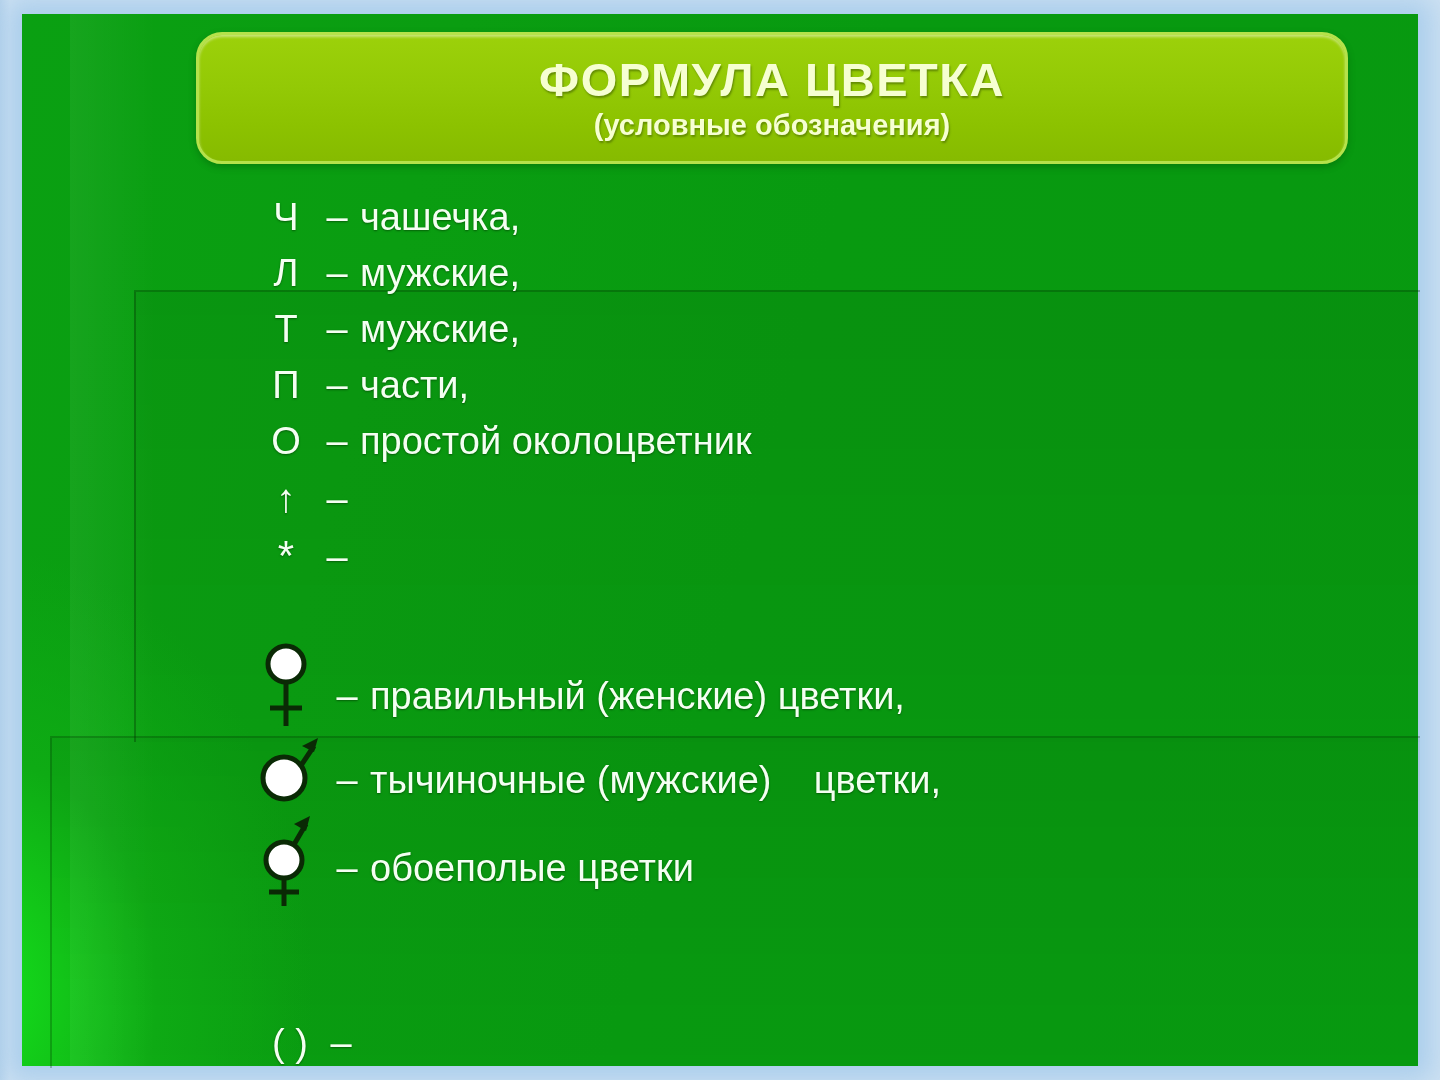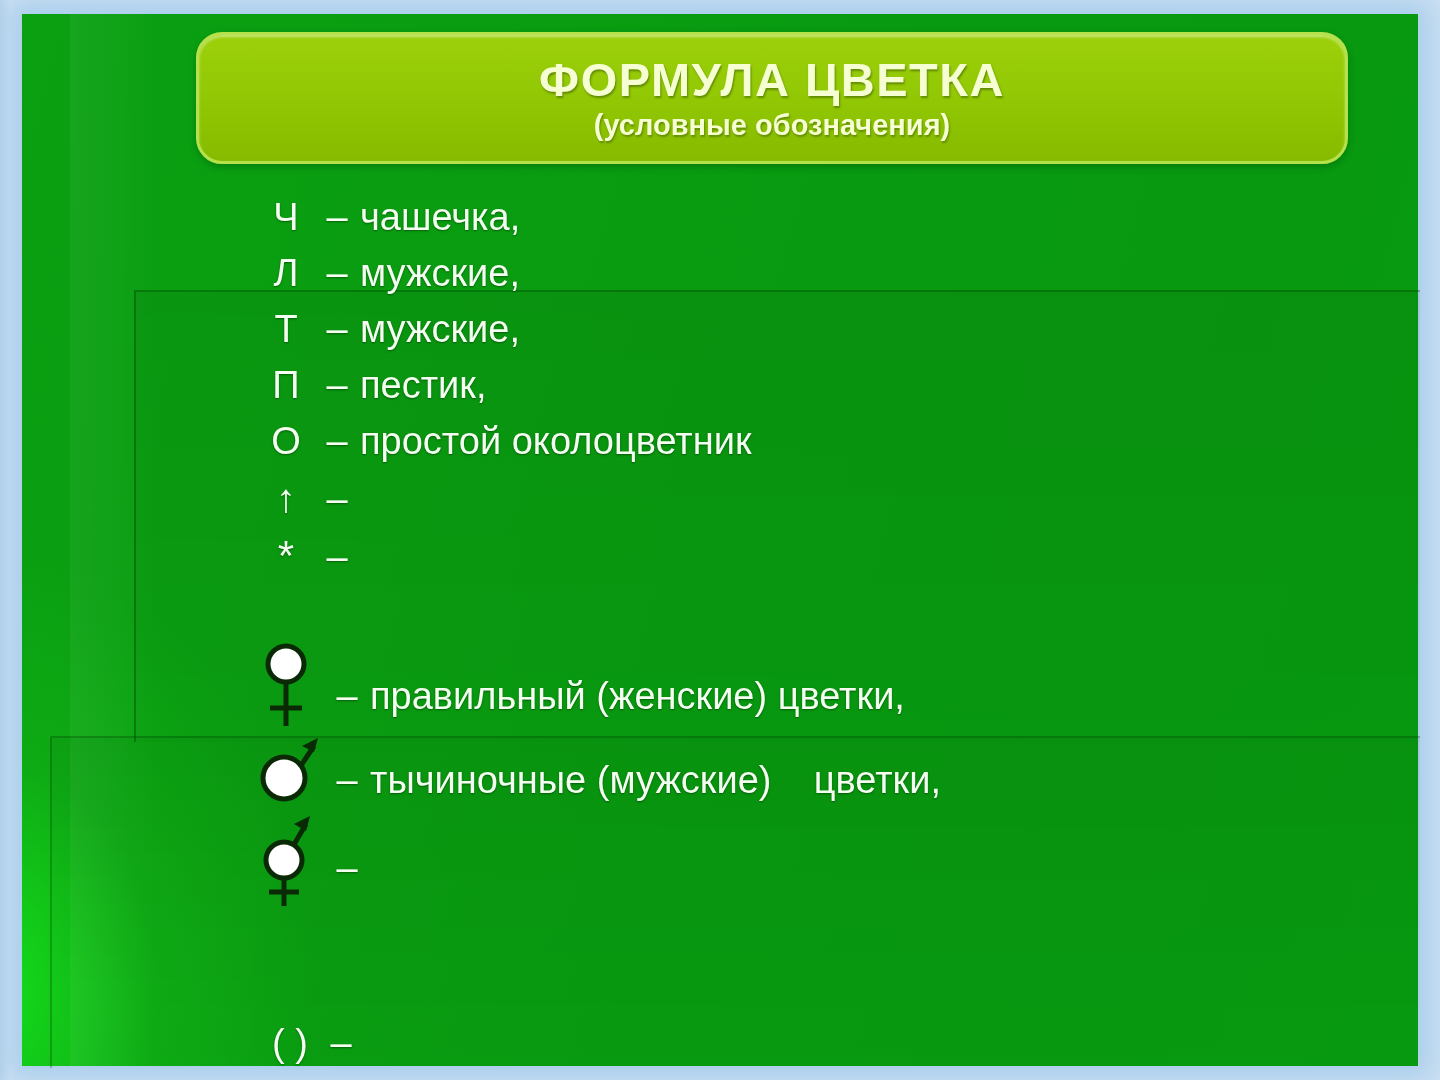--- a/index.html
+++ b/index.html
@@ -211,21 +211,21 @@
 
     <div class="legend-row">
       <span class="sym-cell">Т</span>
       <span class="dash-cell">–</span>
       <span class="txt-cell">мужские,</span>
     </div>
 
     <div class="legend-row">
       <span class="sym-cell">П</span>
       <span class="dash-cell">–</span>
-      <span class="txt-cell">пестик,</span>
+      <span class="txt-cell">части,</span>
     </div>
 
     <div class="legend-row">
       <span class="sym-cell">О</span>
       <span class="dash-cell">–</span>
       <span class="txt-cell">простой околоцветник</span>
     </div>
 
     <div class="legend-row">
       <span class="sym-cell arrow">↑</span>
@@ -274,20 +274,21 @@
         <svg class="gsym" width="72" height="104" viewBox="0 0 72 104" style="left:0;top:-6px;">
           <line x1="40" y1="36" x2="54" y2="12" stroke="#0a2a05" stroke-width="5"></line>
           <polygon points="58,4 42,12 54,19" fill="#0a2a05"></polygon>
           <line x1="32" y1="56" x2="32" y2="94" stroke="#0a2a05" stroke-width="5"></line>
           <line x1="17" y1="80" x2="47" y2="80" stroke="#0a2a05" stroke-width="5"></line>
           <circle cx="32" cy="48" r="18" fill="#ffffff" stroke="#0a2a05" stroke-width="5"></circle>
         </svg>
       </span>
       <span class="gender-text">
         <span class="dash-cell">–</span>
+        <span class="txt-cell">обоеполые цветки</span>
       </span>
     </div>
 
   </div>
 
   <div id="footer">
     <div class="footer-row" id="footer-row-1">
       <span class="sym-cell">( )</span>
       <span class="dash-cell">–</span>
     </div>

